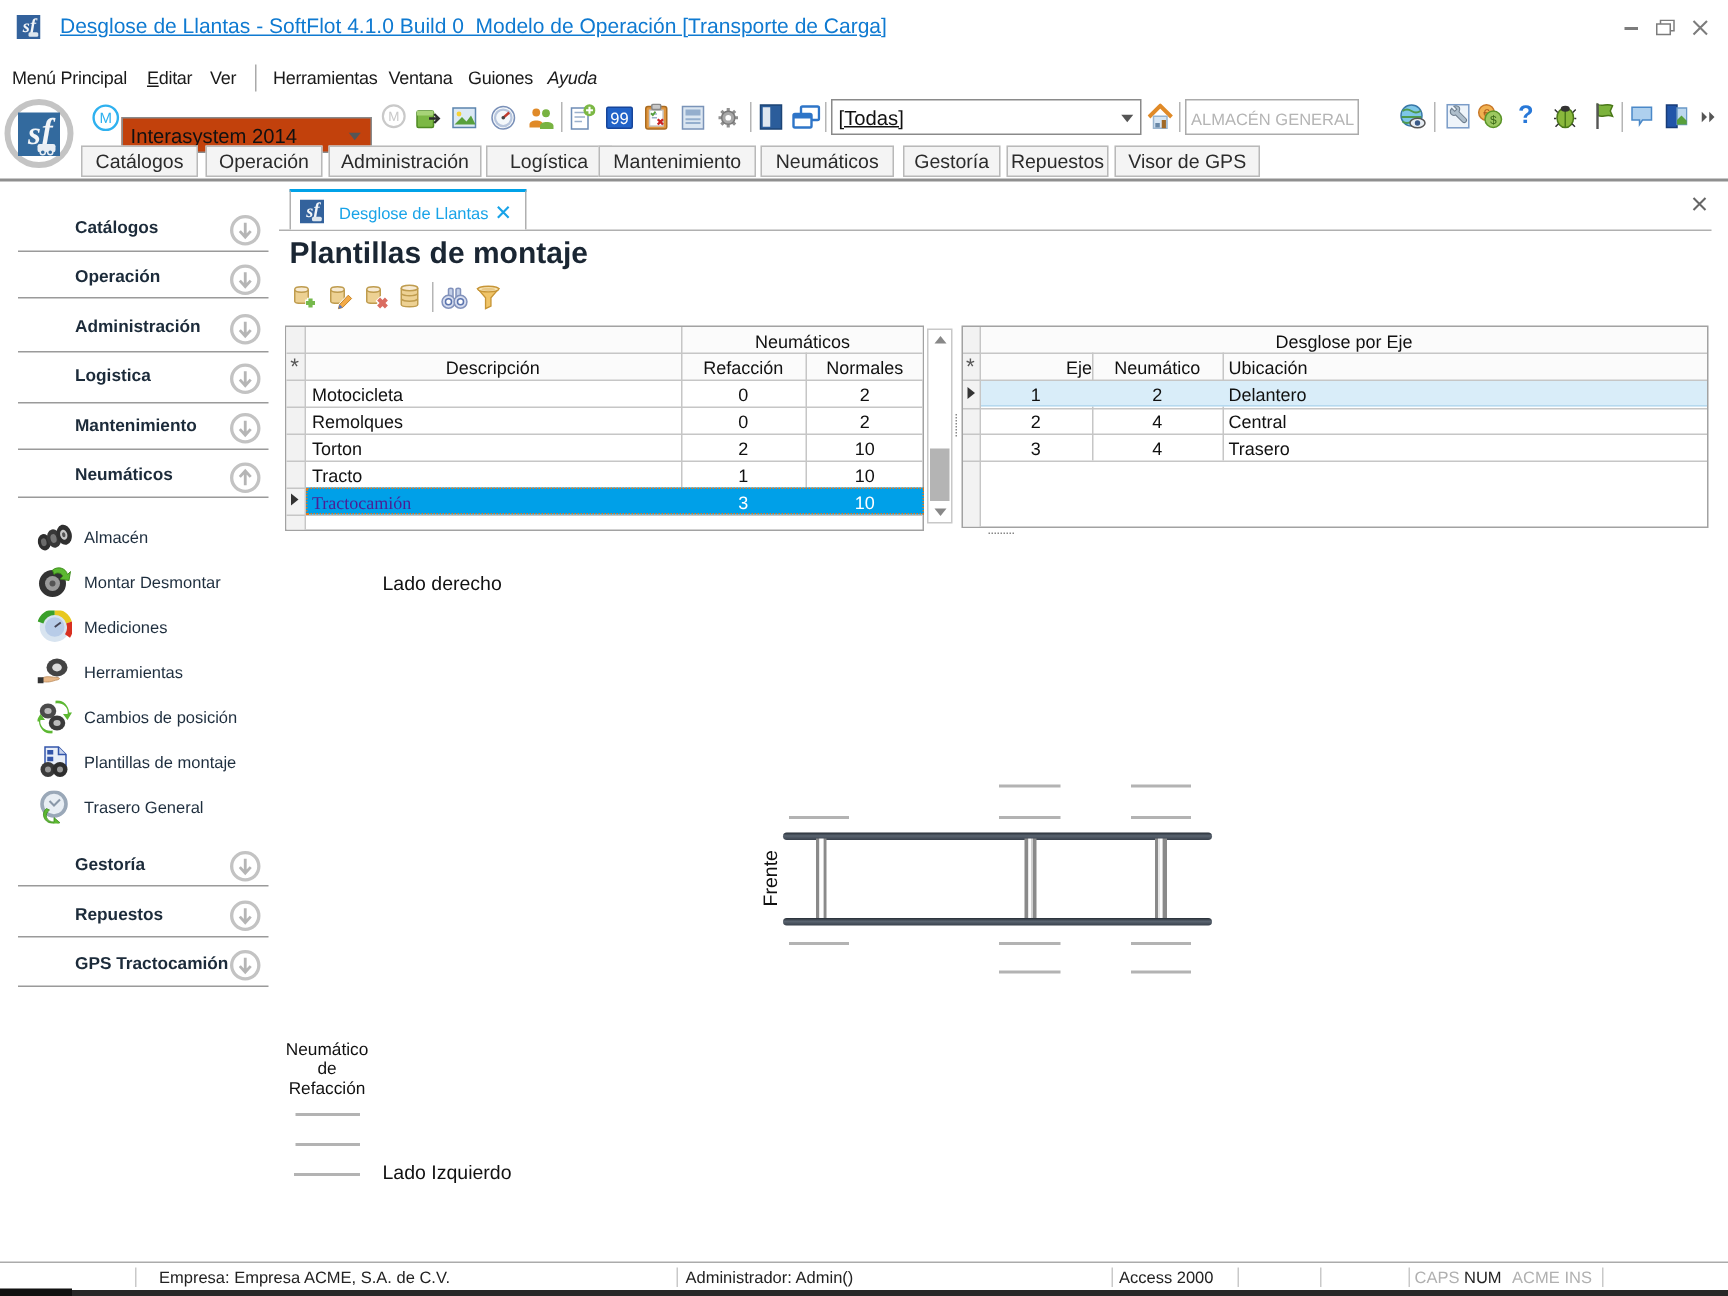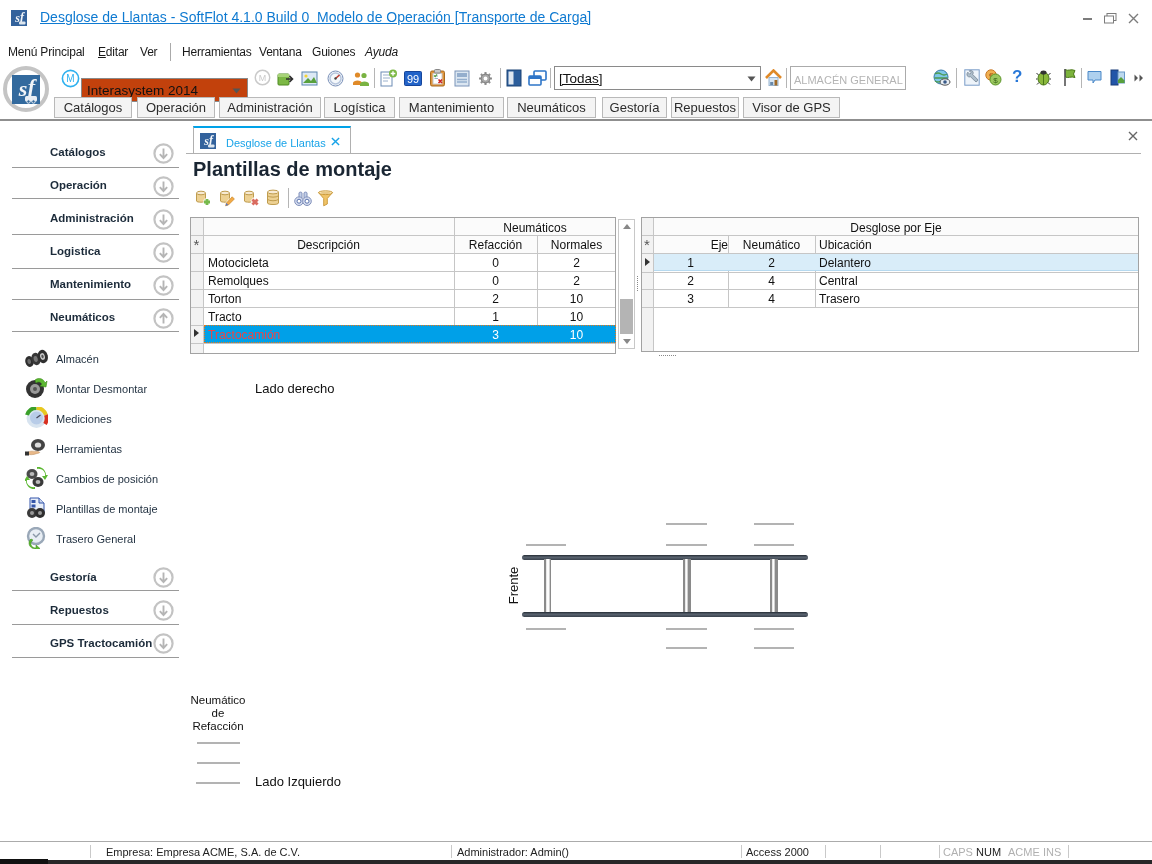--- a/index.html
+++ b/index.html
@@ -199,21 +199,21 @@
   <rect x="8" y="3" width="6.5" height="11" fill="#bcd8ee" stroke="#6898c8"></rect>
   <path d="M8 11 L11 8 L14.5 11.5 L14.5 14 L8 14 Z" fill="#58a03c"></path>
 </svg>
 <svg class="abs" style="left:1134px;top:74px" width="10" height="8" viewBox="0 0 10 8">
     <path d="M0.5 0.5 L4 4 L0.5 7.5 Z M5.5 0.5 L9 4 L5.5 7.5 Z" fill="#555"></path>
   </svg>
 
 <div class="tab" style="left:54px;width:78px;">Catálogos</div>
 <div class="tab" style="left:137px;width:78px;">Operación</div>
 <div class="tab" style="left:219px;width:102px;">Administración</div>
-<div class="tab" style="left:324px;width:71px;">Logística</div>
+<div class="tab" style="left:324px;width:84px;">Logística</div>
 <div class="tab" style="left:399px;width:105px;">Mantenimiento</div>
 <div class="tab" style="left:507px;width:89px;">Neumáticos</div>
 <div class="tab" style="left:602px;width:65px;">Gestoría</div>
 <div class="tab" style="left:671px;width:68px;">Repuestos</div>
 <div class="tab" style="left:743px;width:97px;">Visor de GPS</div>
 <div class="abs" style="left:0;top:119px;width:1152px;height:1.5px;background:#8f8f8f;"></div>
 
 <div id="sidebar">
 
   <div class="sbhead" style="top:146px;">Catálogos</div>
@@ -438,21 +438,21 @@
   <div class="celltext" style="left:454px;top:274px;width:83px;text-align:center;">0</div>
   <div class="celltext" style="left:537px;top:274px;width:79px;text-align:center;">2</div>
   <div class="celltext" style="left:208px;top:292px;">Torton</div>
   <div class="celltext" style="left:454px;top:292px;width:83px;text-align:center;">2</div>
   <div class="celltext" style="left:537px;top:292px;width:79px;text-align:center;">10</div>
   <div class="celltext" style="left:208px;top:310px;">Tracto</div>
   <div class="celltext" style="left:454px;top:310px;width:83px;text-align:center;">1</div>
   <div class="celltext" style="left:537px;top:310px;width:79px;text-align:center;">10</div>
 
   <div class="abs" style="left:203.5px;top:324.5px;width:412px;height:18px;background:#00a0e8;border:1px dotted #e87818;"></div>
-  <div class="celltext" style="left:208px;top:328px;color:#ef4444;">Tractocamión</div>
+  <div class="celltext" style="left:208px;top:328px;color:#4c1d95;font-family:Liberation Serif, serif;">Tractocamión</div>
   <div class="celltext" style="left:454px;top:328px;width:83px;text-align:center;color:#fff;">3</div>
   <div class="celltext" style="left:537px;top:328px;width:79px;text-align:center;color:#fff;">10</div>
   <div class="abs" style="left:194px;top:328.5px;width:0;height:0;border-left:5px solid #333;border-top:4.5px solid transparent;border-bottom:4.5px solid transparent;"></div>
 
   <div class="abs" style="left:618px;top:219px;width:17px;height:130px;background:#fff;border:1px solid #c8c8c8;"></div>
   <div class="abs" style="left:623px;top:224px;width:0;height:0;border-bottom:5px solid #888;border-left:4px solid transparent;border-right:4px solid transparent;"></div>
   <div class="abs" style="left:620px;top:299px;width:13px;height:35px;background:#b4b4b4;"></div>
   <div class="abs" style="left:623px;top:339px;width:0;height:0;border-top:5px solid #888;border-left:4px solid transparent;border-right:4px solid transparent;"></div>
 
   <div class="abs" style="left:637px;top:276px;width:1px;height:15px;border-left:1px dotted #888;"></div>

